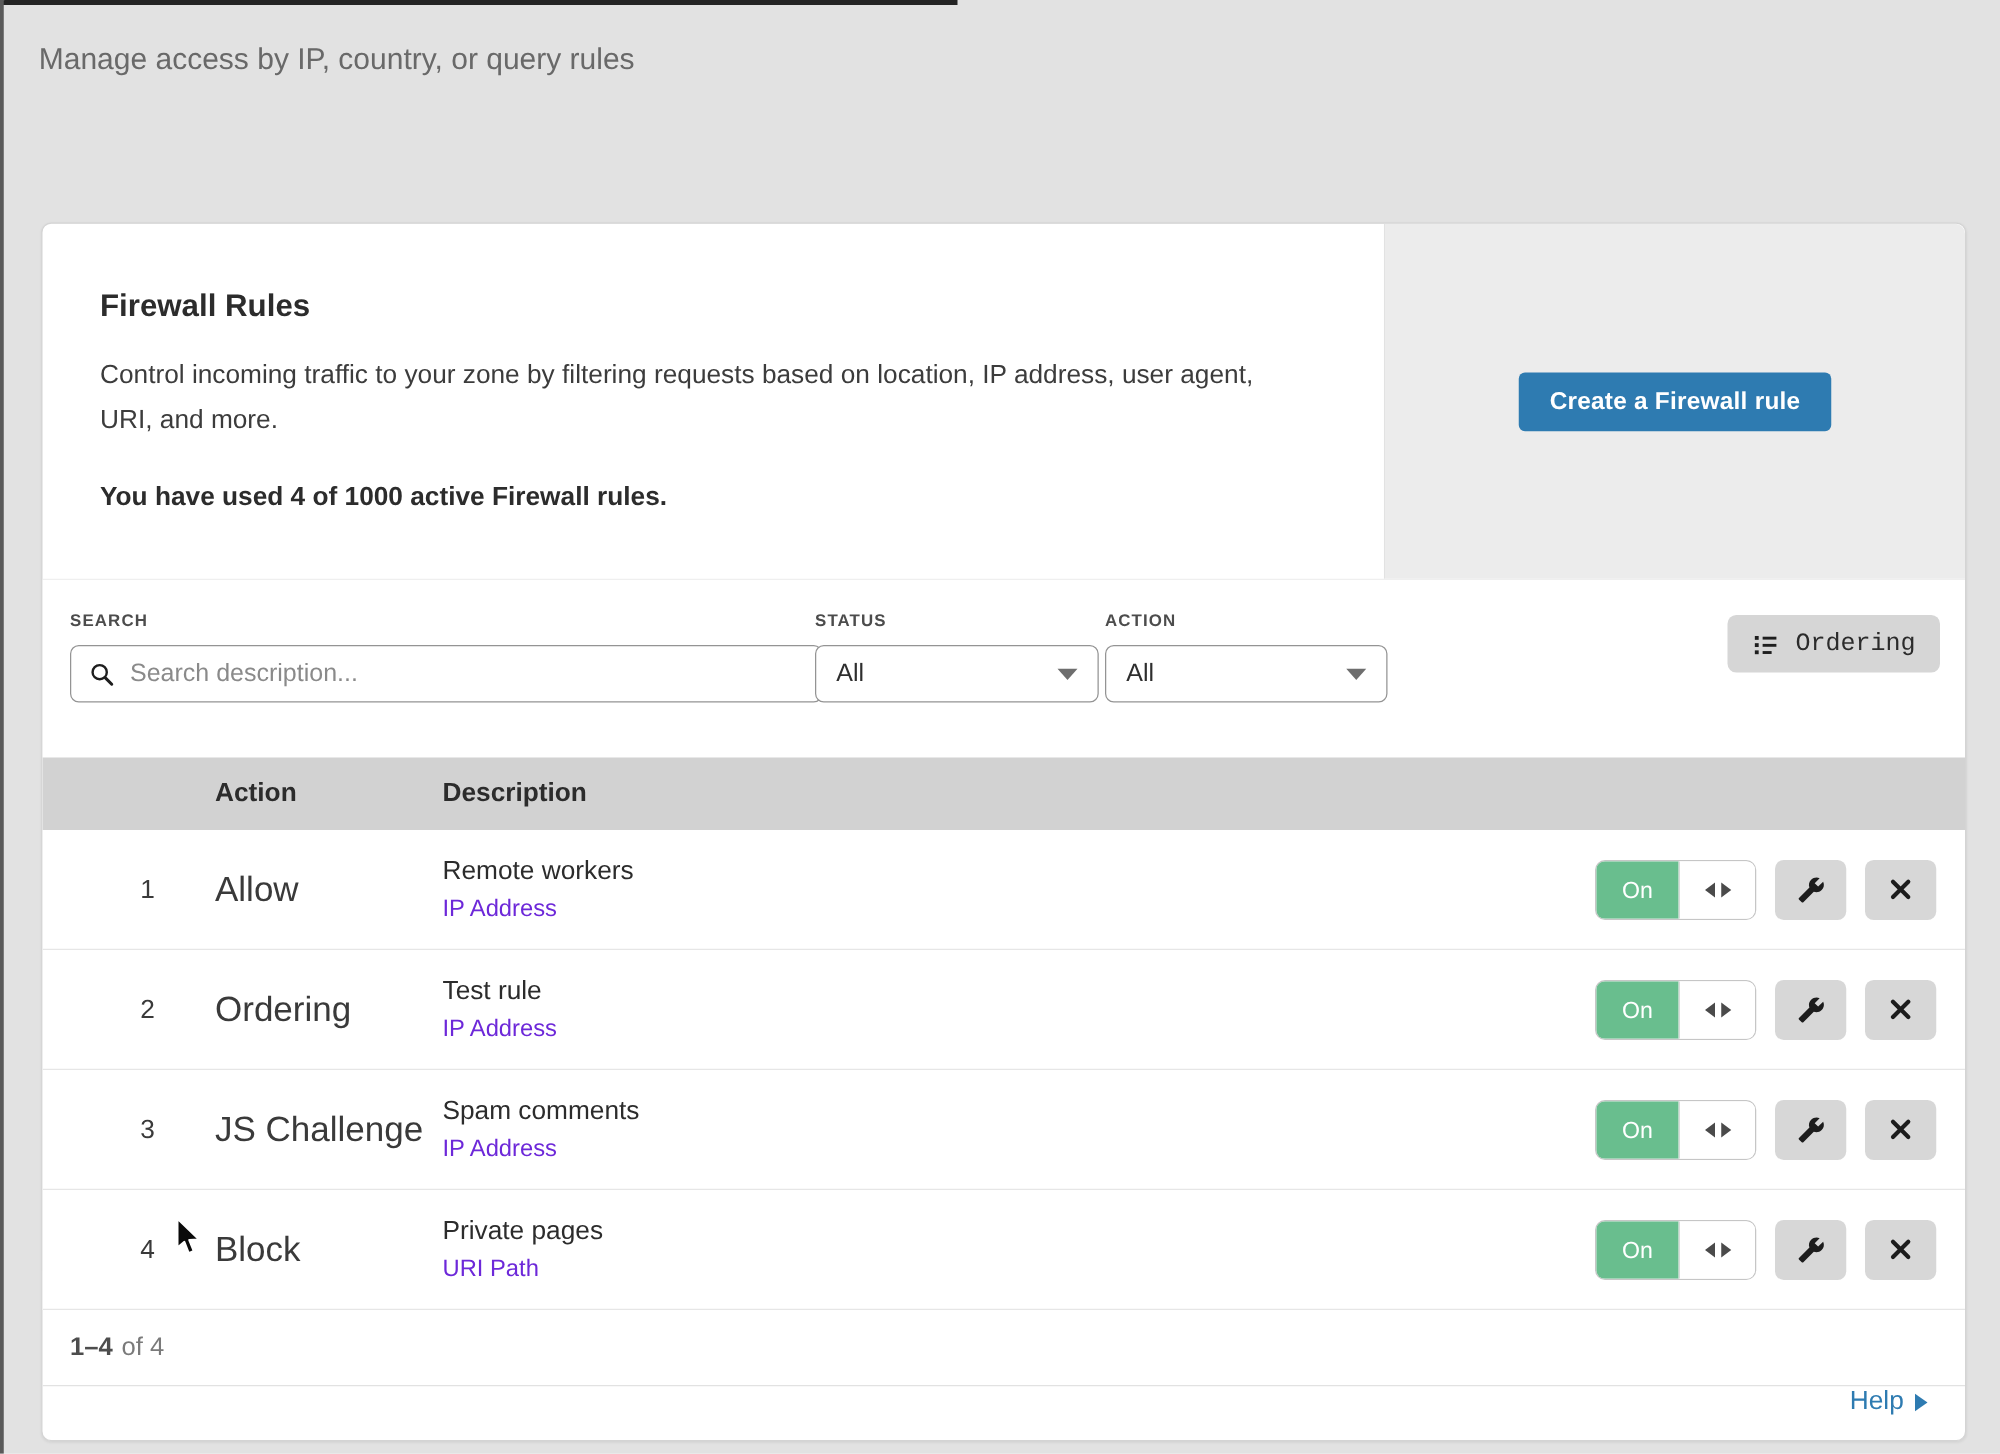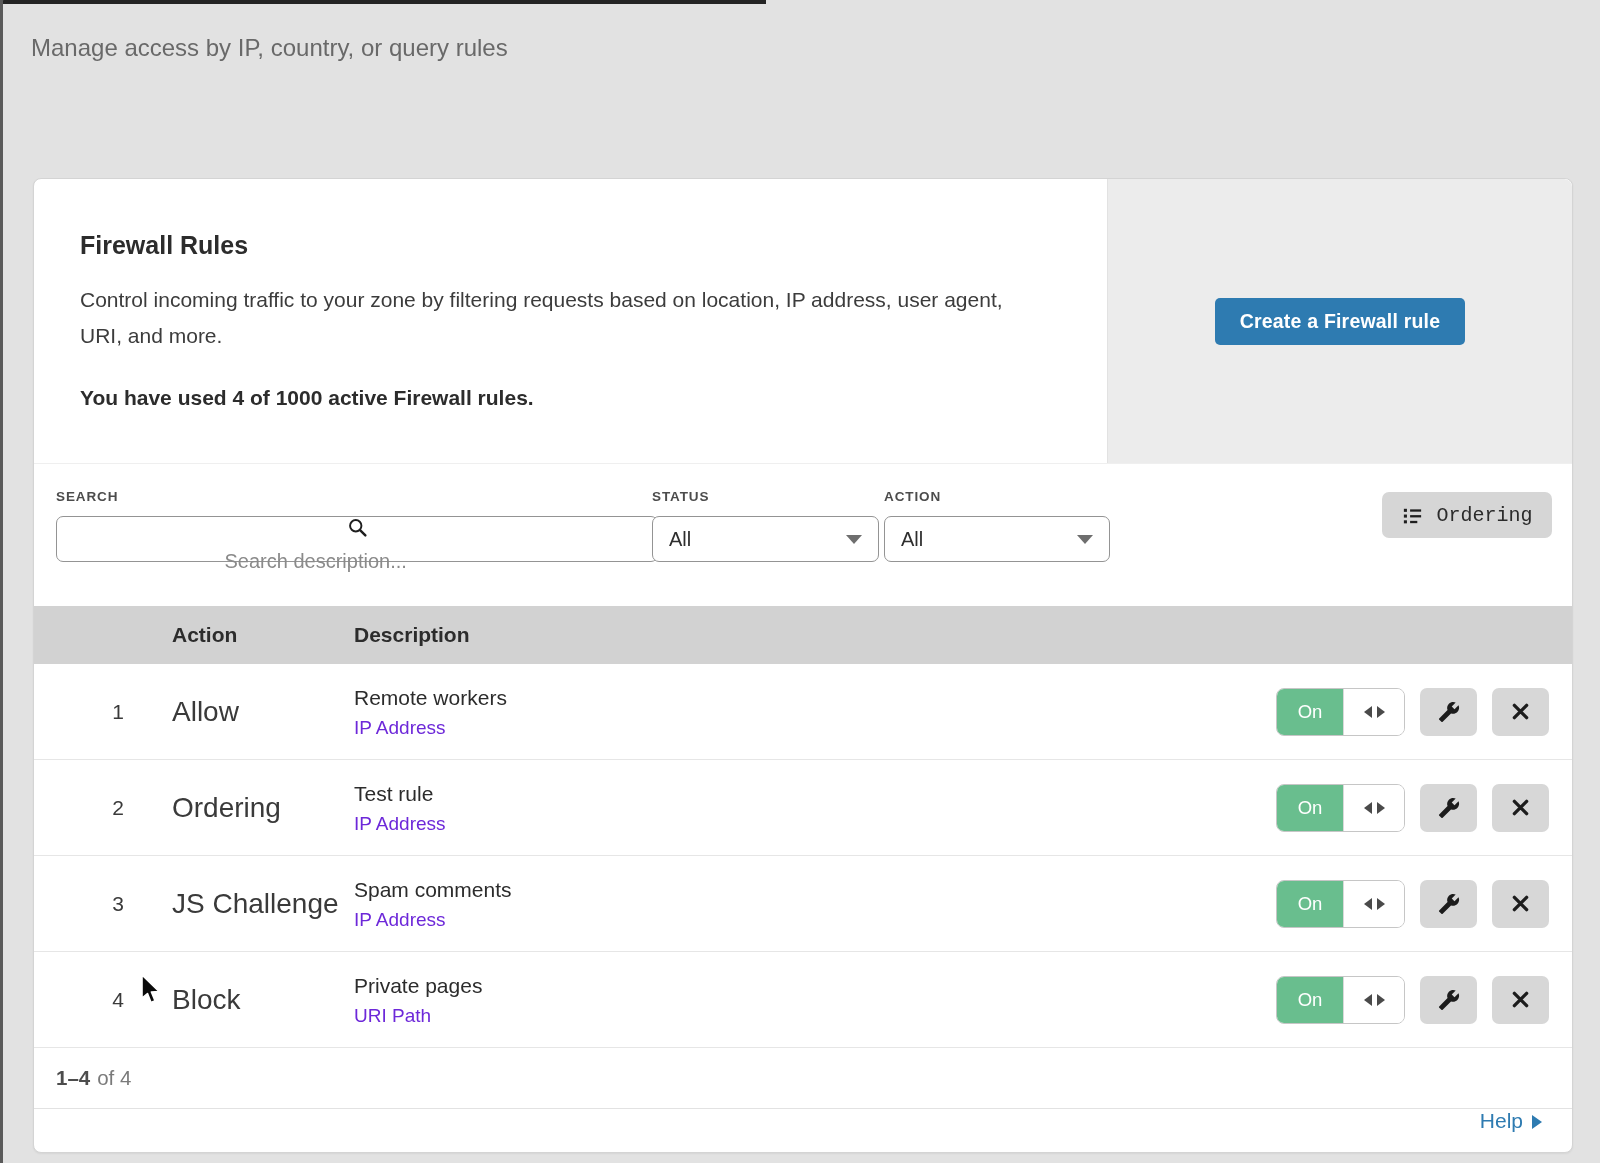--- a/index.html
+++ b/index.html
@@ -49,21 +49,21 @@
 
   
   .filters { position: relative; height: 142px; background: #fff; }
   .filter-label { font-size: 13.5px; font-weight: 700; color: #4c4c4c; letter-spacing: 0.9px; display: block; margin-bottom: 12px; }
   .fg { position: absolute; top: 25px; }
   .fg-search { left: 22px; width: 602px; }
   .fg-status { left: 618px; width: 227px; }
   .fg-action { left: 850px; width: 226px; }
   .search-box {
     display: flex; align-items: center; gap: 12px; height: 46px;
-    border: 1.5px solid #949494; border-radius: 7px; background: #fff; padding: 0 14px; flex-direction: column;
+    border: 1.5px solid #949494; border-radius: 7px; background: #fff; padding: 0 14px;
   }
   .search-box input {
     border: none; outline: none; flex: 1; font-family: inherit;
     font-size: 20px; color: #333; background: transparent;
   }
   .search-box input::placeholder { color: #8a8a8a; }
   .select-box {
     display: flex; align-items: center; justify-content: space-between; height: 46px;
     border: 1.5px solid #949494; border-radius: 7px; background: #fff;
     padding: 0 16px; font-size: 20px; color: #2e2e2e; cursor: pointer;

